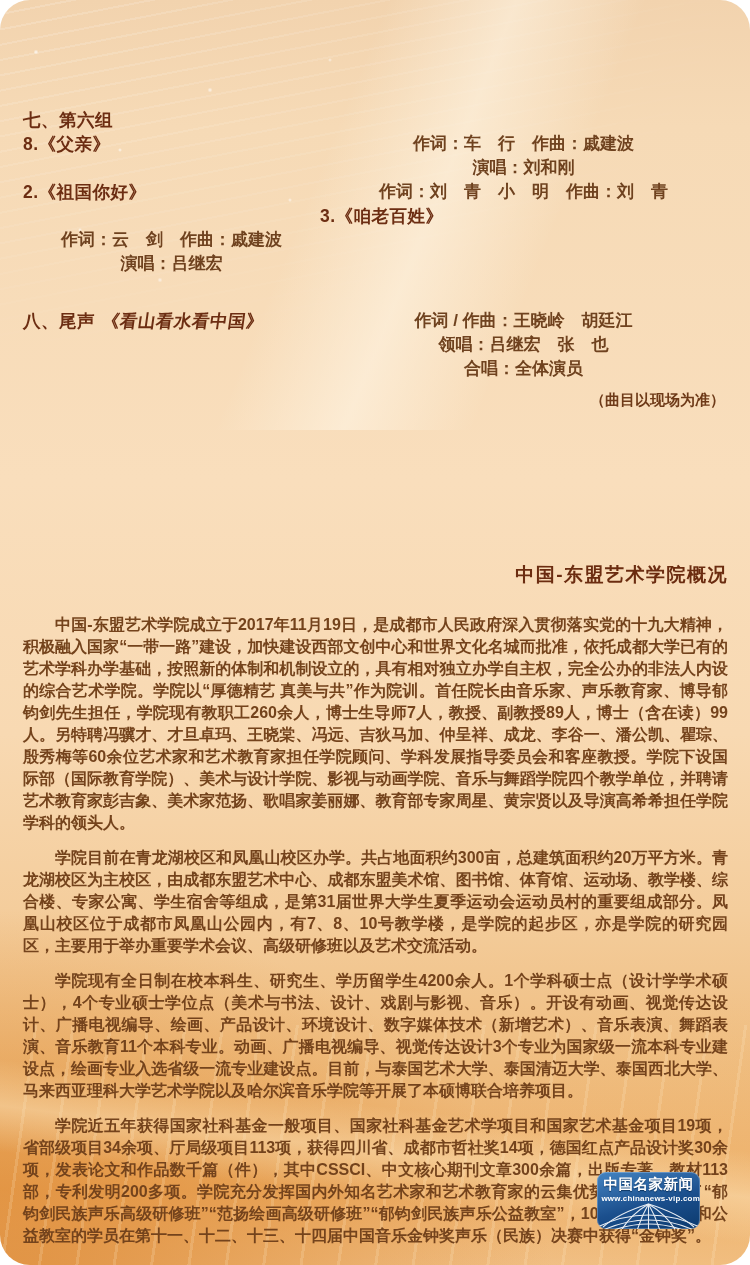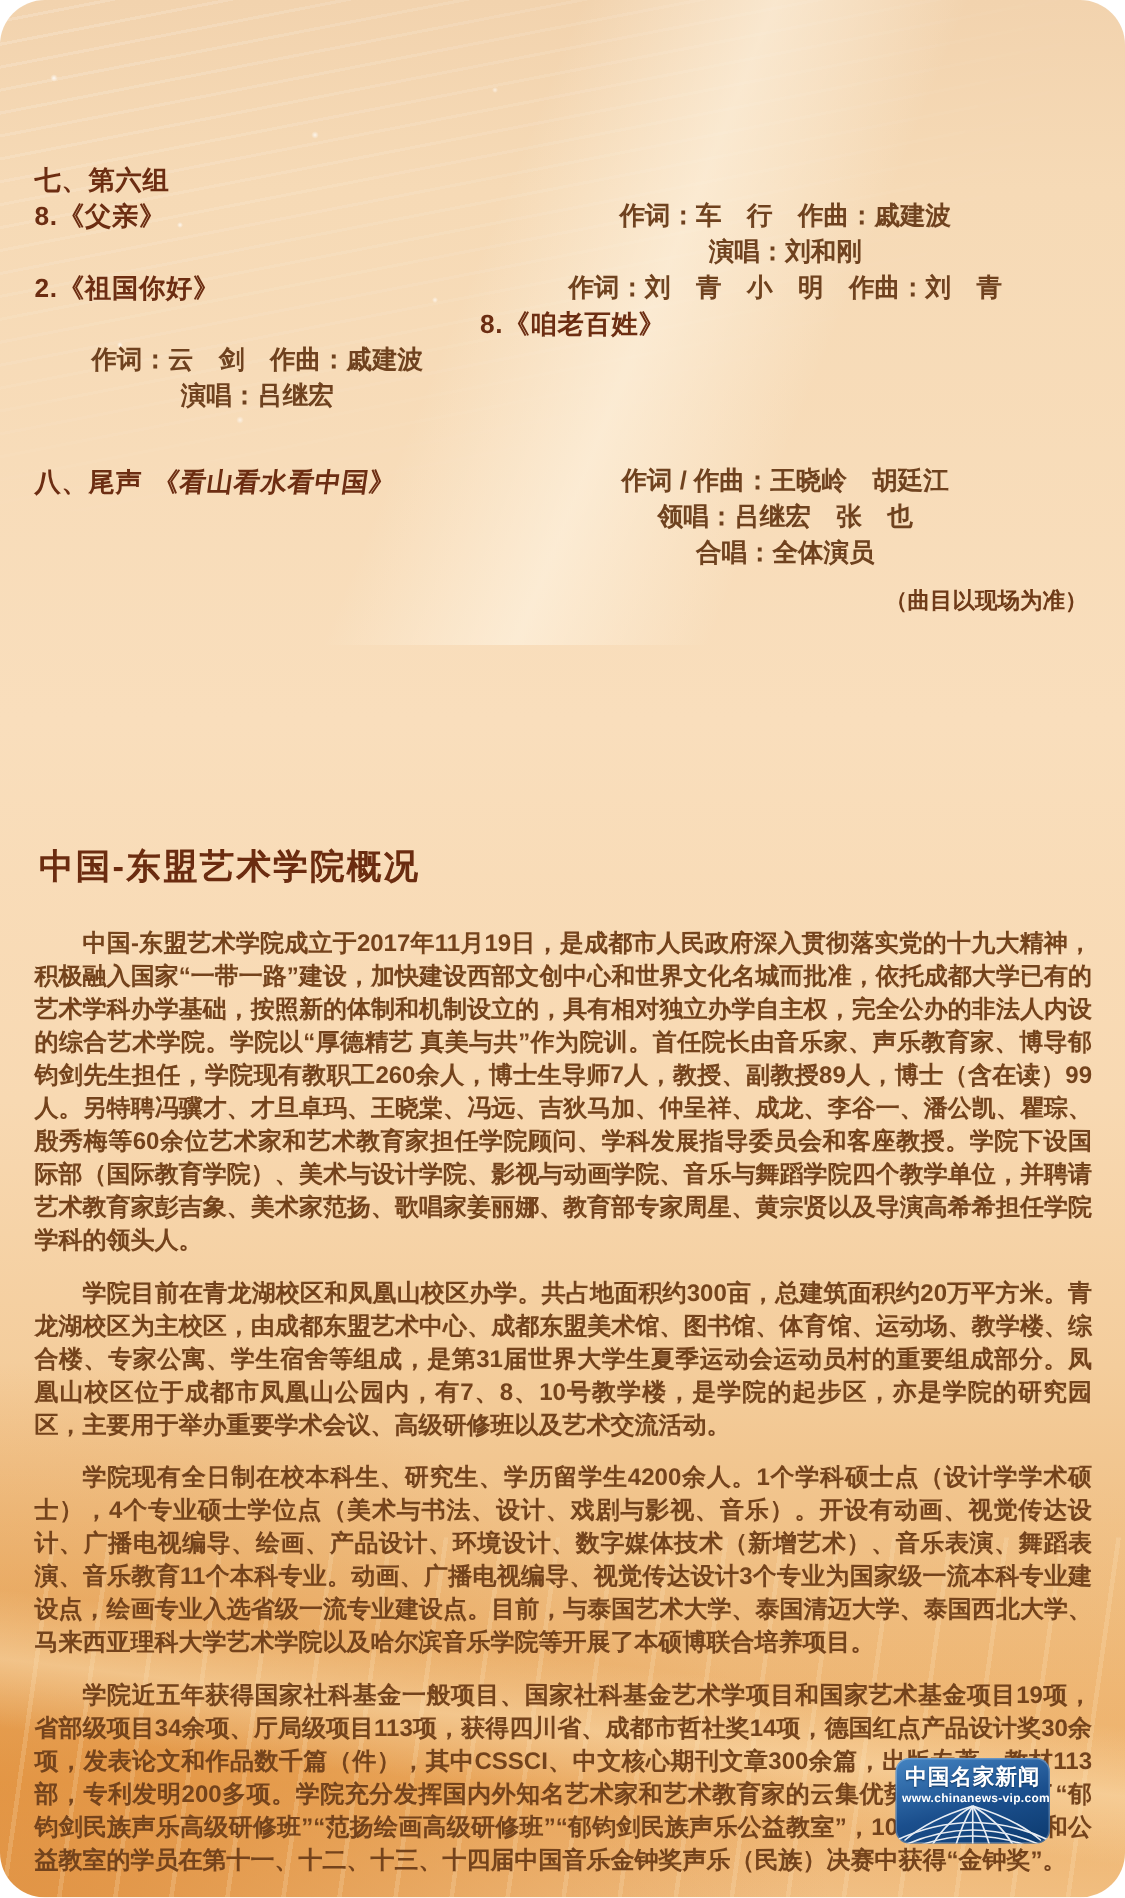--- a/index.html
+++ b/index.html
@@ -50,21 +50,21 @@
   .prog-group{top:108px;}
   .prog-finale{top:309px;}
   .prog-grid{display:grid;grid-template-columns:297px 1fr;line-height:24px;}
   .group-heading,.song-title{color:#6c2d12;font-size:17.5px;letter-spacing:0.5px;}
   .credit{color:#6f421f;font-size:17px;text-align:center;}
   .finale-skew{display:inline-block;transform:skewX(-8deg);margin-left:7px;}
   .note{position:absolute;right:25px;top:391px;color:#6e3a18;font-size:15px;font-weight:bold;}
 
   
   .article{position:absolute;left:23px;right:22px;top:562px;color:#74431c;}
-  .article-title{font-size:23px;color:#6b2c10;font-weight:bold;margin:0 0 26px 3px;letter-spacing:1.5px;}
+  .article-title{font-size:19px;color:#6b2c10;font-weight:bold;margin:0 0 26px 3px;letter-spacing:1.5px;text-align:right;}
   .article p{margin:0 0 13px;font-size:16px;line-height:22px;text-align:justify;text-indent:2em;font-weight:bold;}
 
   
   .logo{
     position:absolute;left:597px;top:1172px;width:103px;height:57px;
     border-radius:9px;overflow:hidden;z-index:5;
     background:linear-gradient(165deg,#4484c2 0%,#1b4f8d 55%,#0c3a6e 100%);
     box-shadow:0 0 0 1px rgba(255,255,255,0.25) inset;
   }
   .logo-name{color:#fff;font-size:14.5px;font-weight:bold;text-align:center;margin-top:3px;letter-spacing:0.5px;
@@ -89,21 +89,21 @@
 
       <div class="song-title">8.《父亲》</div>
       <div class="credit">作词：车　行　作曲：戚建波</div>
       <div></div>
       <div class="credit">演唱：刘和刚</div>
 
       <div class="song-title">2.《祖国你好》</div>
       <div class="credit">作词：刘　青　小　明　作曲：刘　青</div>
       <div></div>
 
-      <div class="song-title">8.《咱老百姓》</div>
+      <div class="song-title">3.《咱老百姓》</div>
       <div class="credit">作词：云　剑　作曲：戚建波</div>
       <div></div>
       <div class="credit">演唱：吕继宏</div>
     </div>
   </section>
 
   <section class="prog prog-finale">
     <div class="prog-grid">
       <div class="song-title"><span>八、尾声</span><span class="finale-skew">《看山看水看中国》</span></div>
       <div class="credit">作词 / 作曲：王晓岭　胡廷江</div>

